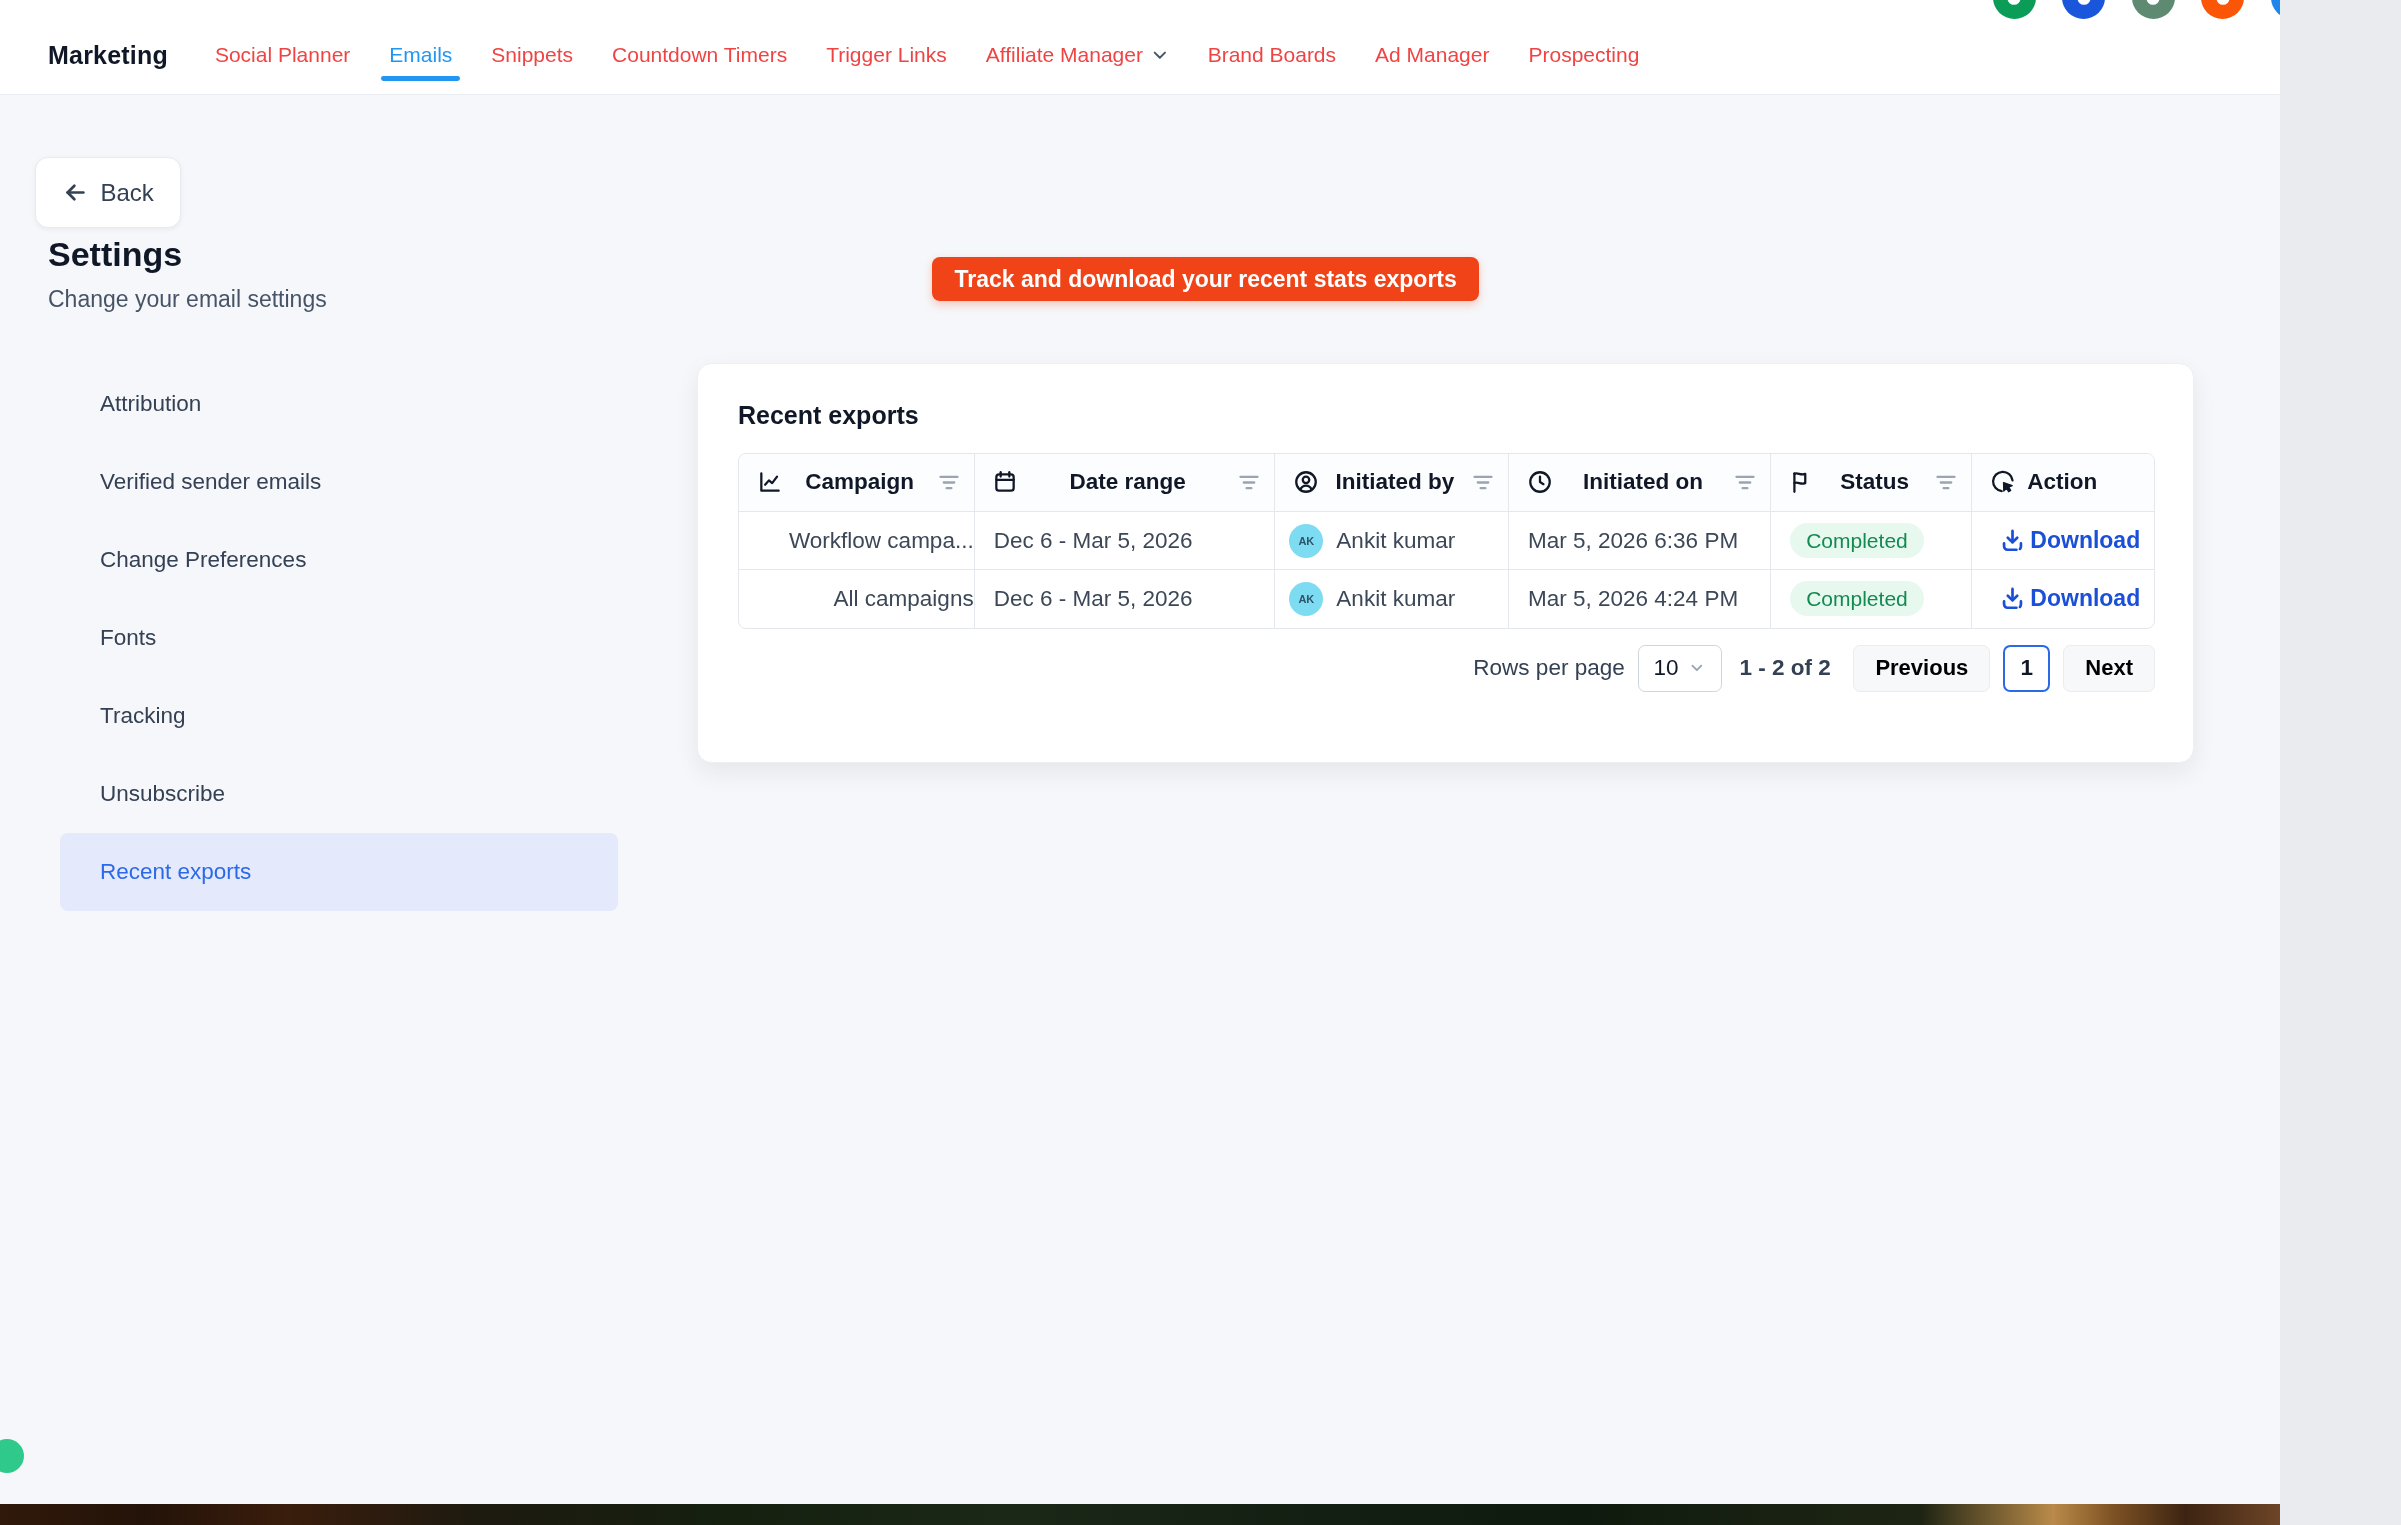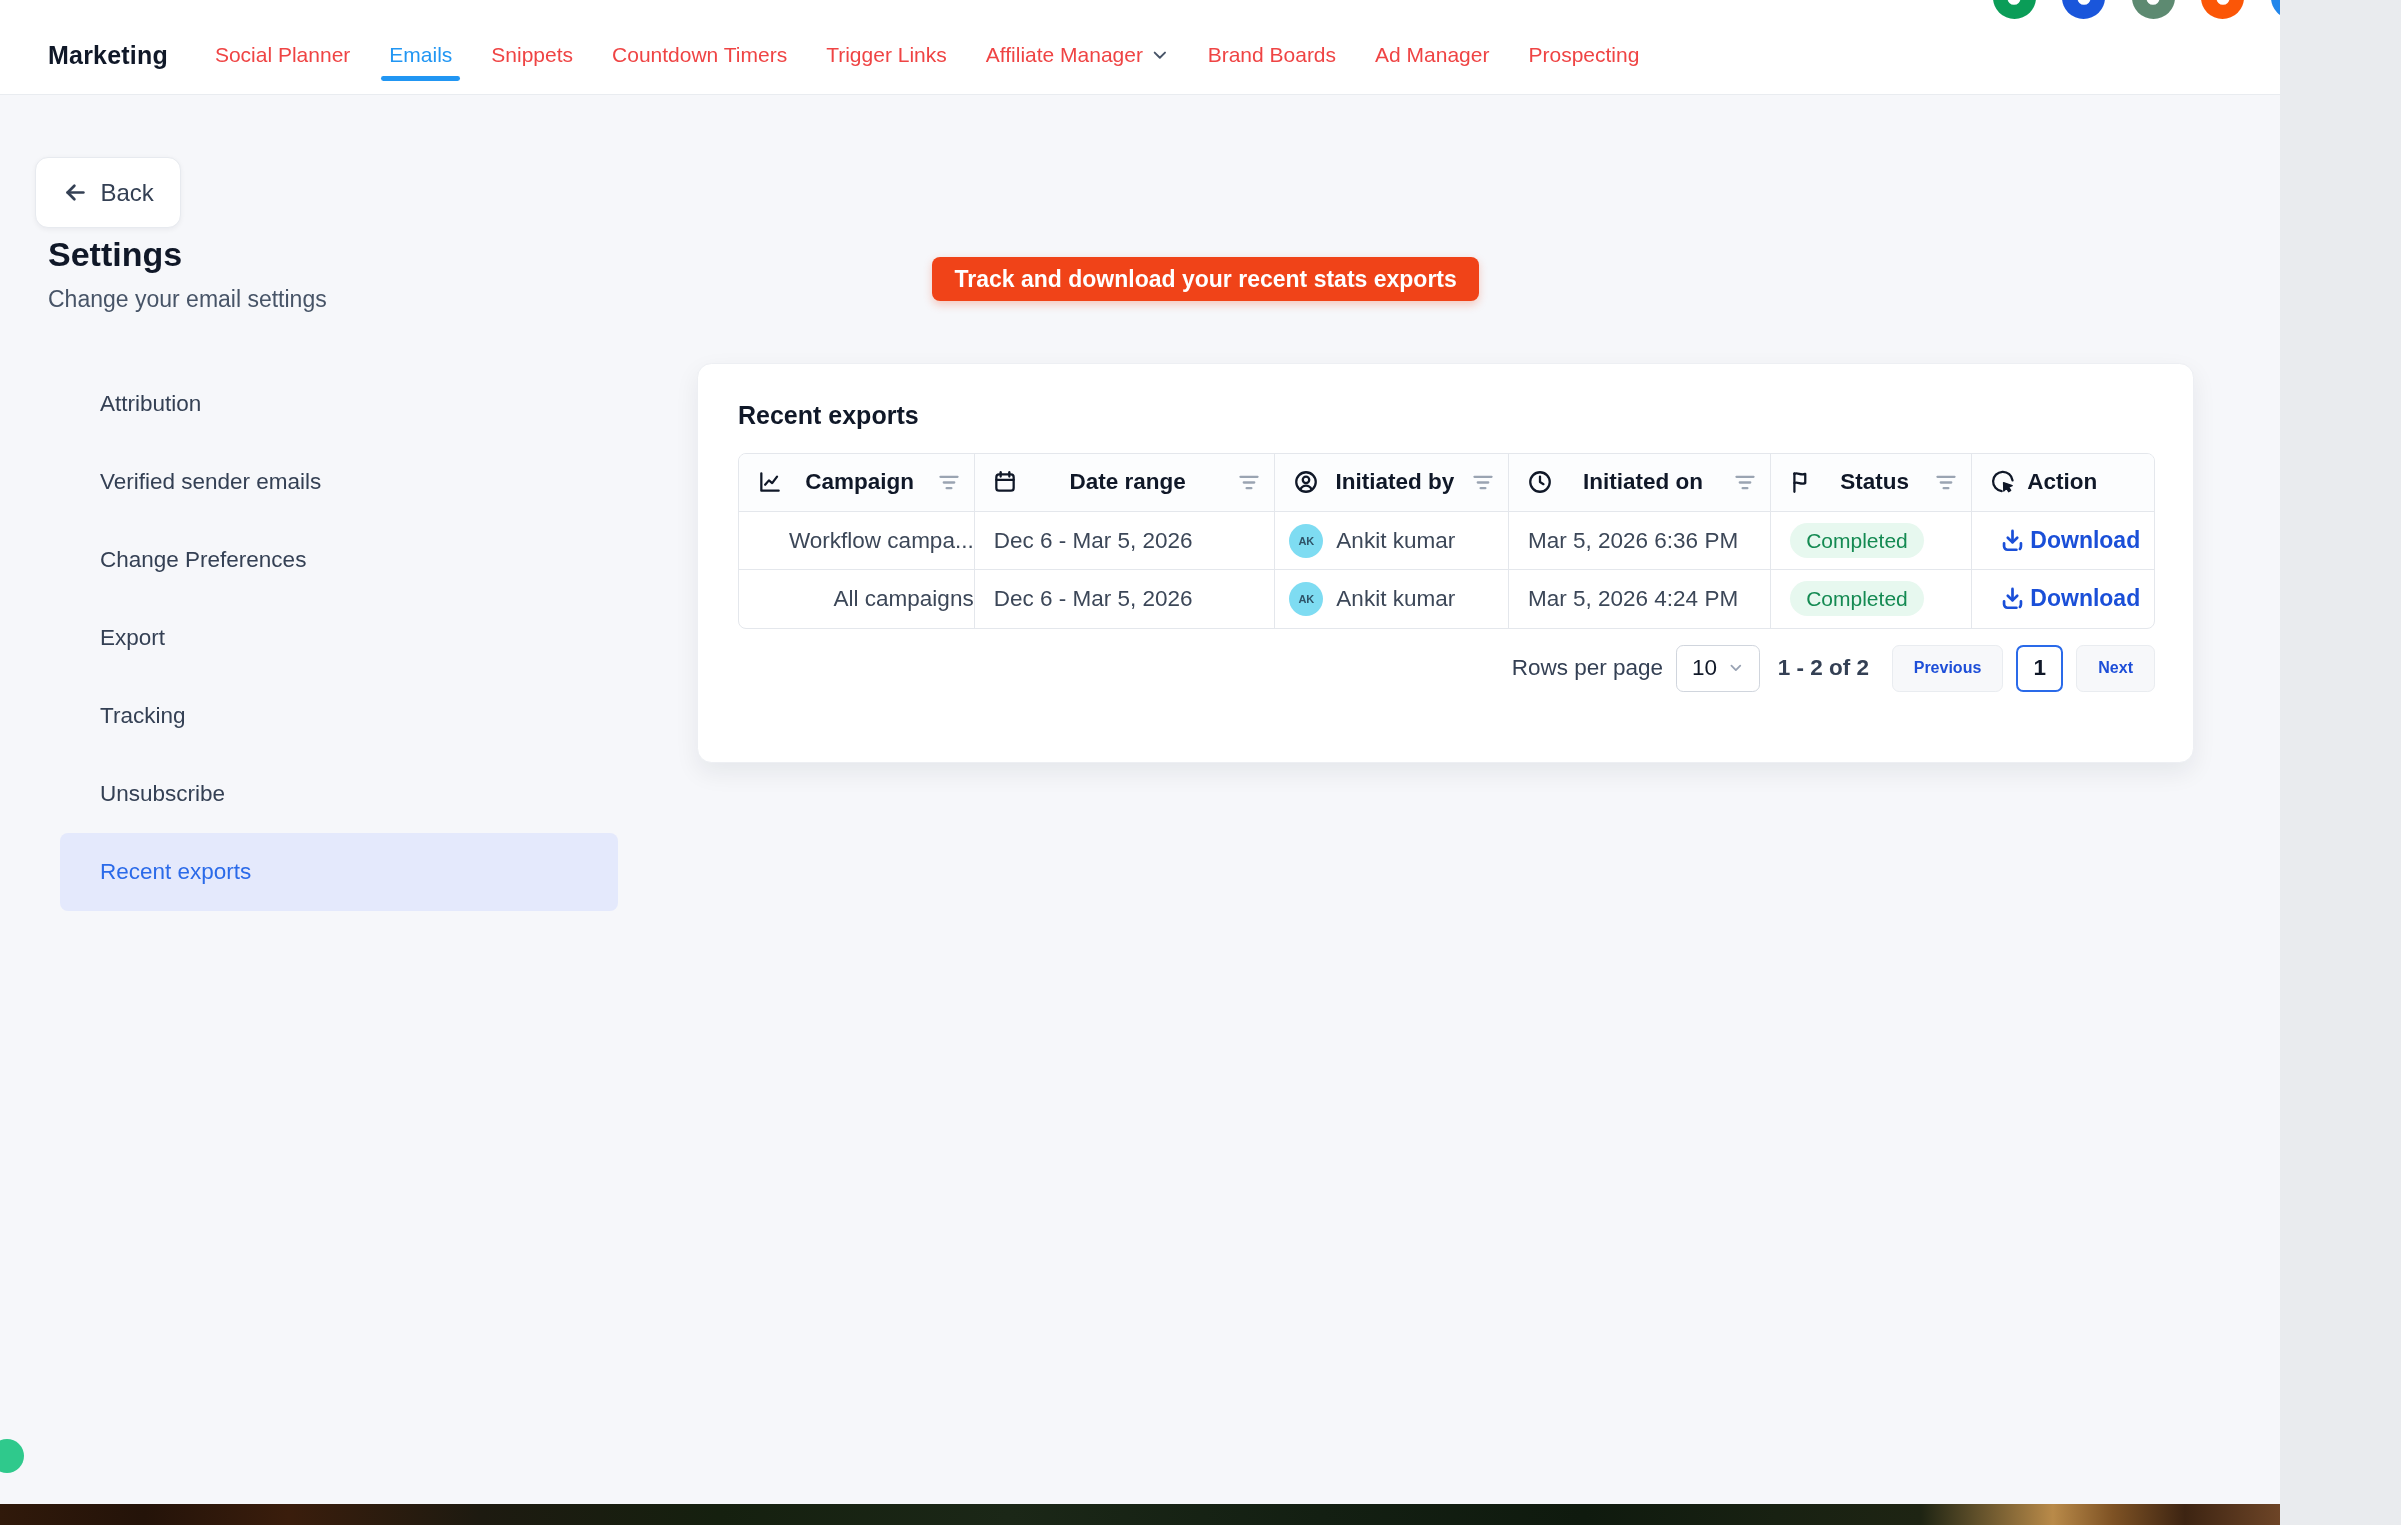--- a/index.html
+++ b/index.html
@@ -54,21 +54,21 @@
   .uavatar{width:34px;height:34px;border-radius:50%;background:#7edcf2;color:#2f5368;display:flex;align-items:center;justify-content:center;font-size:11px;font-weight:700;flex:none;}
   .badge{display:inline-flex;align-items:center;height:35px;padding:0 16px;border-radius:802px;background:#e7f8ef;color:#148a52;font-size:21px;}
   .dl{display:flex;align-items:center;gap:4px;color:#1a4fd8;font-weight:700;font-size:23px;cursor:pointer;padding-left:27px;}
   .dlicon{width:27px;height:27px;}
 
   
   .pagebar{margin-top:16px;width:1417px;display:flex;align-items:center;justify-content:flex-end;gap:13px;}
   .rpp-label{font-size:22.5px;color:#344054;}
   .rpp-select{width:84px;height:47px;border:1.6px solid #d0d5dd;border-radius:7.2px;background:#fff;display:flex;align-items:center;justify-content:center;gap:9.6px;font-size:22.5px;color:#101828;cursor:pointer;}
   .range{font-size:22.5px;font-weight:600;color:#344054;margin:0 9.6px 0 4.8px;}
-  .pbtn{height:47px;padding:0 21px;border-radius:7.2px;background:#f7f8fa;border:1.6px solid #e9ecf0;color:#1d4ed8;font-size:16px;font-weight:600;display:flex;align-items:center;cursor:default;}
+  .pbtn{height:47px;padding:0 21px;border-radius:7.2px;background:#f7f8fa;border:1.6px solid #e9ecf0;color:#000000;font-size:22px;font-weight:600;display:flex;align-items:center;cursor:default;}
   .pnum{width:47px;height:47px;border-radius:7.2px;background:#ffffff;border:2px solid #2a6ae9;color:#101828;font-size:22.5px;font-weight:600;display:flex;align-items:center;justify-content:center;cursor:pointer;}
 
   
   .chat-bubble{position:absolute;left:-9.6px;top:1439px;width:34px;height:34px;border-radius:50%;background:#2fc98c;z-index:6;cursor:pointer;}
   .footer-strip{position:absolute;left:0;bottom:0;width:2401px;height:21px;
     background:linear-gradient(90deg,#30190a 0%,#241309 6%,#3a1d0c 12%,#1d1a10 20%,#15200f 30%,#1b2717 42%,#131f12 55%,#0f1a0e 66%,#182112 74%,#1e2413 80%,#b98a49 85.5%,#7e5224 88%,#3d2412 91%,#6e4527 95%,#4a2c16 100%);}
   svg{display:block;}
 </style>
 </head>
 <body>
@@ -143,21 +143,21 @@
   </div>
   <div class="settings-title">Settings</div>
   <div class="settings-sub">Change your email settings</div>
 
   <div class="banner" style="background: rgb(240, 67, 24);">Track and download your recent stats exports</div>
 
   <div class="sidebar">
     <div class="side-item">Attribution</div>
     <div class="side-item">Verified sender emails</div>
     <div class="side-item">Change Preferences</div>
-    <div class="side-item">Export</div>
+    <div class="side-item">Fonts</div>
     <div class="side-item">Tracking</div>
     <div class="side-item">Unsubscribe</div>
     <div class="side-item active">Recent exports</div>
   </div>
 
   <div class="card">
     <div class="card-title">Recent exports</div>
 
     <div class="table-wrap">
       <table>

